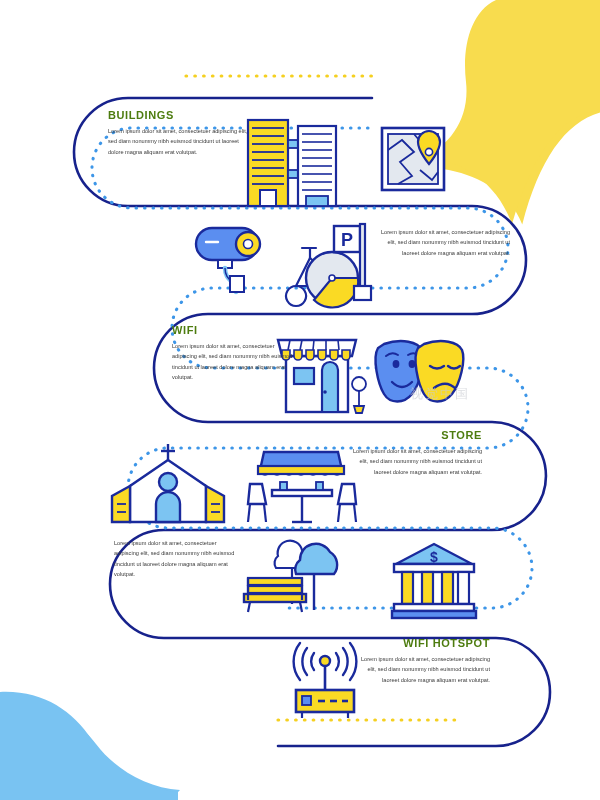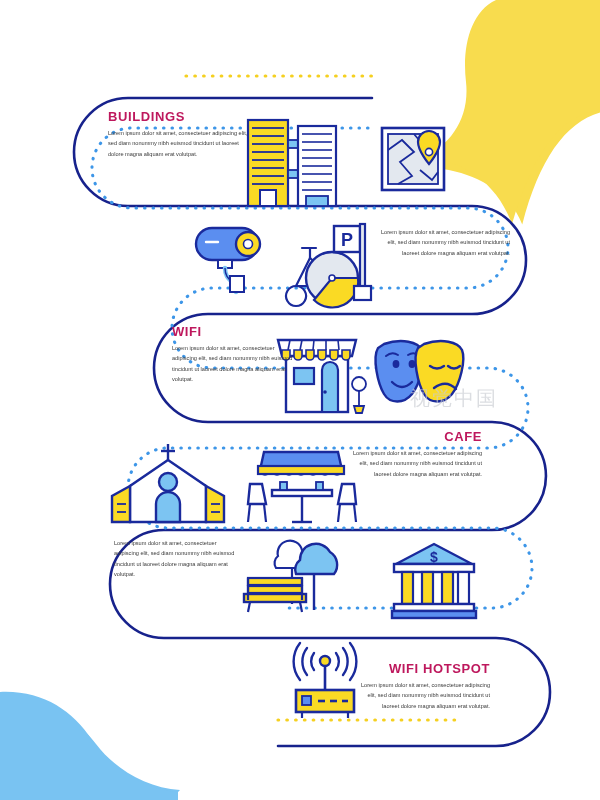--- a/index.html
+++ b/index.html
@@ -10,33 +10,33 @@
     overflow:hidden;
     position:relative;
   }
   #stage{position:absolute;left:0;top:0;width:600px;height:800px;}
   .layer{position:absolute;left:0;top:0;width:600px;height:800px;}
   #svg-layer{z-index:1;}
   #text-layer{z-index:3;}
 
   .sec-text{position:absolute;}
   .sec-title{
-    font-size:13px;font-weight:bold;color:#be185d;
+    font-size:11px;font-weight:bold;color:#4d7c0f;
     letter-spacing:.6px;margin:0 0 5px 0;line-height:1;
     font-family:"Liberation Sans", sans-serif;
   }
   .sec-body{
     font-size:5.6px;line-height:1.85;color:#3a3a3a;
     margin:0;font-family:"Liberation Sans", sans-serif;
   }
   .align-left{text-align:left;}
   .align-right{text-align:right;}
   .wm{
     position:absolute;left:410px;top:385px;width:175px;height:35px;
-    color:#c9ccd2;font-size:20px;letter-spacing:2px;
+    color:#c9ccd2;font-size:13px;letter-spacing:2px;
     font-family:"DejaVu Sans", sans-serif;
     opacity:.65;z-index:4;pointer-events:none;
   }
 </style>
 </head>
 <body>
 
 <div id="stage">
 
   <svg id="svg-layer" class="layer" viewBox="0 0 600 800" xmlns="http://www.w3.org/2000/svg">
@@ -325,29 +325,29 @@
     <div class="sec-text align-right" style="left:380px;top:227px;width:130px;">
       <p class="sec-body">Lorem ipsum dolor sit amet, consectetuer adipiscing elit, sed diam nonummy nibh euismod tincidunt ut laoreet dolore magna aliquam erat volutpat.</p>
     </div>
 
     <div class="sec-text align-left" style="left:172px;top:325px;width:126px;">
       <h2 class="sec-title">WIFI</h2>
       <p class="sec-body">Lorem ipsum dolor sit amet, consectetuer adipiscing elit, sed diam nonummy nibh euismod tincidunt ut laoreet dolore magna aliquam erat volutpat.</p>
     </div>
 
     <div class="sec-text align-right" style="left:352px;top:430px;width:130px;">
-      <h2 class="sec-title">CAFE</h2>
+      <h2 class="sec-title">STORE</h2>
       <p class="sec-body">Lorem ipsum dolor sit amet, consectetuer adipiscing elit, sed diam nonummy nibh euismod tincidunt ut laoreet dolore magna aliquam erat volutpat.</p>
     </div>
 
     <div class="sec-text align-left" style="left:114px;top:538px;width:128px;">
       <p class="sec-body">Lorem ipsum dolor sit amet, consectetuer adipiscing elit, sed diam nonummy nibh euismod tincidunt ut laoreet dolore magna aliquam erat volutpat.</p>
     </div>
 
-    <div class="sec-text align-right" style="left:358px;top:638px;width:132px;margin-top:24px;">
+    <div class="sec-text align-right" style="left:358px;top:638px;width:132px;">
       <h2 class="sec-title">WIFI HOTSPOT</h2>
       <p class="sec-body">Lorem ipsum dolor sit amet, consectetuer adipiscing elit, sed diam nonummy nibh euismod tincidunt ut laoreet dolore magna aliquam erat volutpat.</p>
     </div>
 
   </div>
 
   <div class="wm">视觉中国</div>
 
 </div>
 

